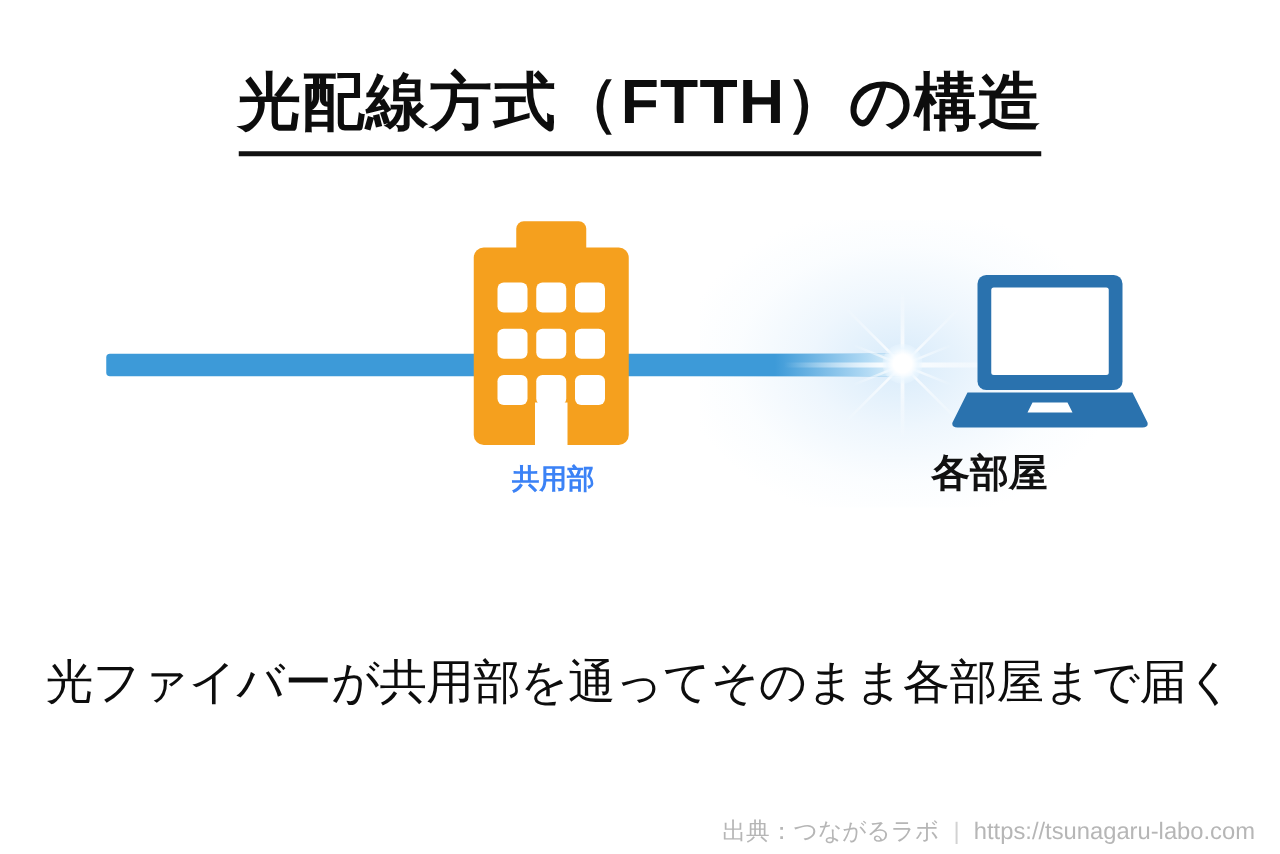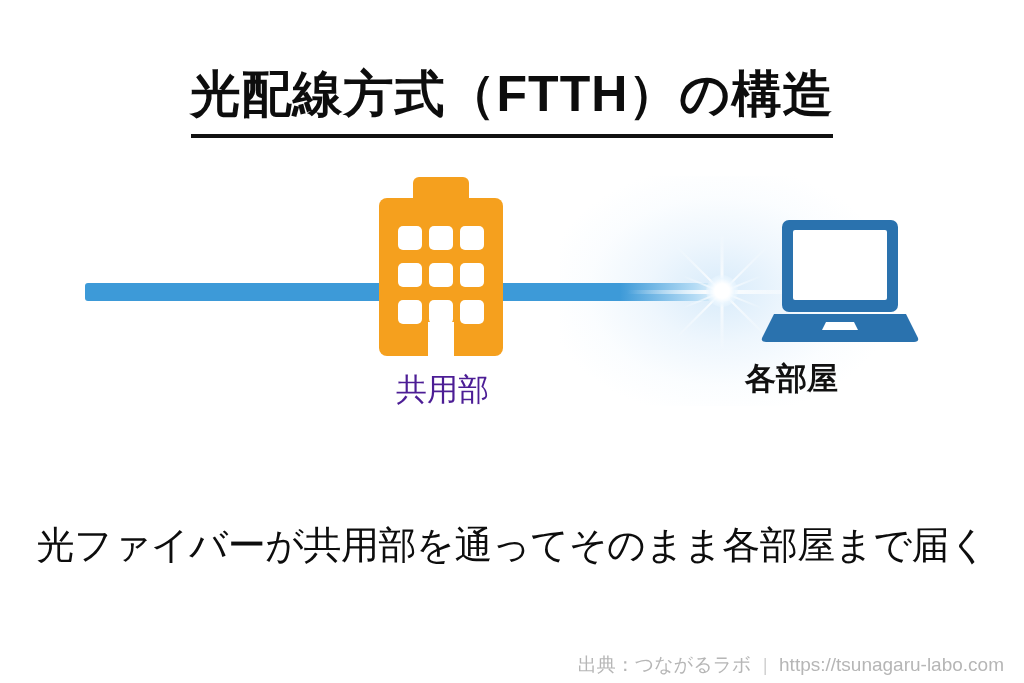--- a/index.html
+++ b/index.html
@@ -16,21 +16,21 @@
     width: 1024px;
     height: 683px;
     background: #ffffff;
     overflow: hidden;
   }
 
   
   .title {
     position: absolute;
     left: 0;
-    top: 61px;
+    top: 48px;
     width: 1024px;
     text-align: center;
     font-size: 50px;
     font-weight: bold;
     letter-spacing: 1px;
     color: #0d0d0d;
     white-space: nowrap;
   }
   .title-inner {
     display: inline-block;
@@ -118,24 +118,24 @@
     font-weight: 500;
     color: #121212;
     white-space: nowrap;
   }
   .building-label {
     position: absolute;
     left: 300px;
     top: 365px;
     width: 285px;
     text-align: center;
-    font-size: 31px;
-    font-weight: normal;
+    font-size: 22px;
+    font-weight: bold;
     line-height: 1.6;
-    color: #4c1d95;
+    color: #3b82f6;
     white-space: nowrap;
   }
   .building-label .l2 { display: block; }
   .laptop-label {
     position: absolute;
     left: 745px;
     top: 358px;
     width: 190px;
     font-size: 31px;
     font-weight: bold;

